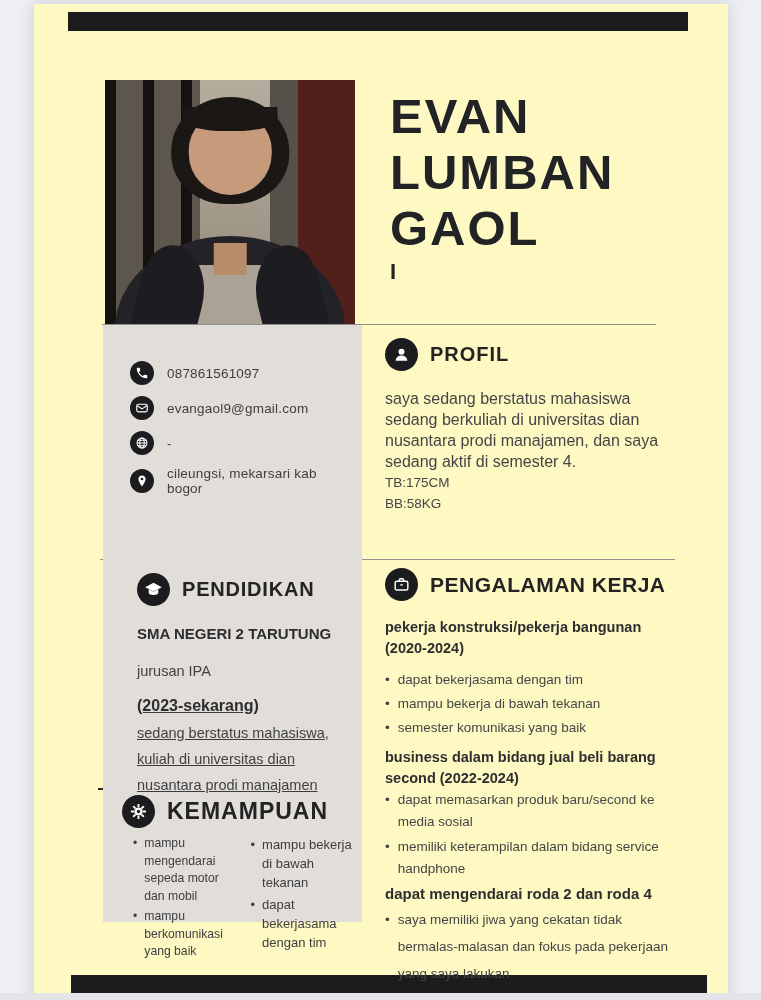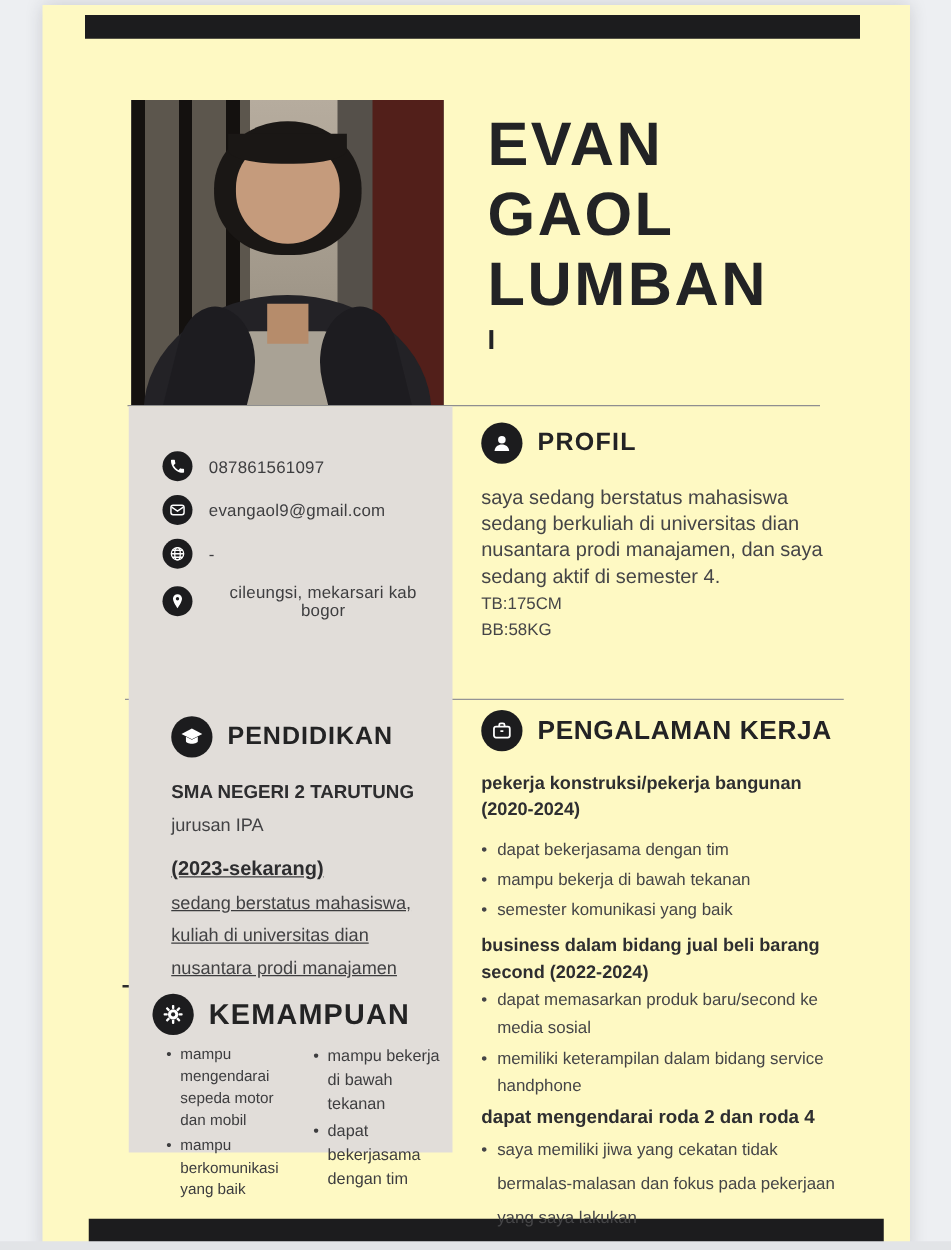--- a/index.html
+++ b/index.html
@@ -45,40 +45,40 @@
 
   
   .div-photo { position:absolute; left:68px;  top:320px; width:554px; height:1px; background:#8f8f90; }
   .div-mid   { position:absolute; left:66px;  top:555px; width:575px; height:1px; background:#949495; }
   .div-mid-thick { position:absolute; left:113px; top:553px; width:176px; height:3px; background:#2a2a2b; }
   .div-kem   { position:absolute; left:64px;  top:784px; width:219px; height:2px; background:#2c2c2d; }
 
   
   .left-panel { position:absolute; left:69px; top:321px; width:259px; height:597px; background:#e1ddd9; }
 
-  .contact { position:absolute; left:27px; top:36px; width:220px;text-align:center; }
+  .contact { position:absolute; left:27px; top:36px; width:220px; }
   .c-item { display:flex; align-items:center; margin-bottom:11px; min-height:24px; }
   .c-icon { width:24px; height:24px; border-radius:50%; background:#1c1c1e; flex:0 0 24px;
             display:flex; align-items:center; justify-content:center; }
   .c-icon svg { width:14px; height:14px; display:block; }
   .c-text { margin-left:13px; font-size:13.5px; color:#3e3e40; letter-spacing:.2px; }
 
   .sec-head { display:flex; align-items:center; }
   .sec-icon { width:33px; height:33px; border-radius:50%; background:#1c1c1e; flex:0 0 33px;
               display:flex; align-items:center; justify-content:center; }
   .sec-icon svg { width:19px; height:19px; display:block; }
   .sec-title { margin-left:12px; font-weight:700; color:#232324; letter-spacing:.8px; }
 
   .pendidikan { position:absolute; left:34px; top:248px; width:212px; }
   .pendidikan .sec-title { font-size:20px; }
   .edu-entry { color:#3c3c3e; }
   .edu-1 { margin-top:17px; }
   .edu-period { font-weight:700; font-size:15px; line-height:20px; color:#2d2d2f; }
   .edu-school { font-weight:700; font-size:15px; line-height:21px; color:#2d2d2f; }
-  .edu-detail { font-size:14.5px; line-height:24px; margin-top:5px; color:#424244; }
+  .edu-detail { font-size:14.5px; line-height:24px; margin-top:15px; color:#424244; }
   .edu-2 { margin-top:13px;text-decoration:underline; }
   .edu-2 .edu-period { font-size:16px; }
   .edu-2 .edu-detail { line-height:26px; margin-top:4px; }
 
   .kemampuan { position:absolute; left:19px; top:470px; width:235px; }
   .kemampuan .sec-title { font-size:23px; letter-spacing:1px; }
   .skill-cols { display:flex; margin-top:7px; }
   .skill-col { width:50%; padding-left:11px; }
   .s-item { display:flex; font-size:12.2px; line-height:17.5px; color:#3d3d3f; margin-bottom:3px; }
   .s-item .dot { margin-right:7px; }
@@ -122,22 +122,22 @@
       <div class="ph-shirt"></div>
       <div class="ph-jacket-l"></div>
       <div class="ph-jacket-r"></div>
       <div class="ph-neck"></div>
       <div class="ph-face"></div>
       <div class="ph-fringe"></div>
     </div>
 
     <div class="name">
       <div class="big">EVAN</div>
+      <div class="big">LUMBAN</div>
       <div class="big">GAOL</div>
-      <div class="big">LUMBAN</div>
       <div class="small">I</div>
     </div>
 
     <div class="div-photo"></div>
     <div class="div-mid"></div>
     <div class="div-mid-thick"></div>
     <div class="div-kem"></div>
 
     <div class="left-panel">
 

